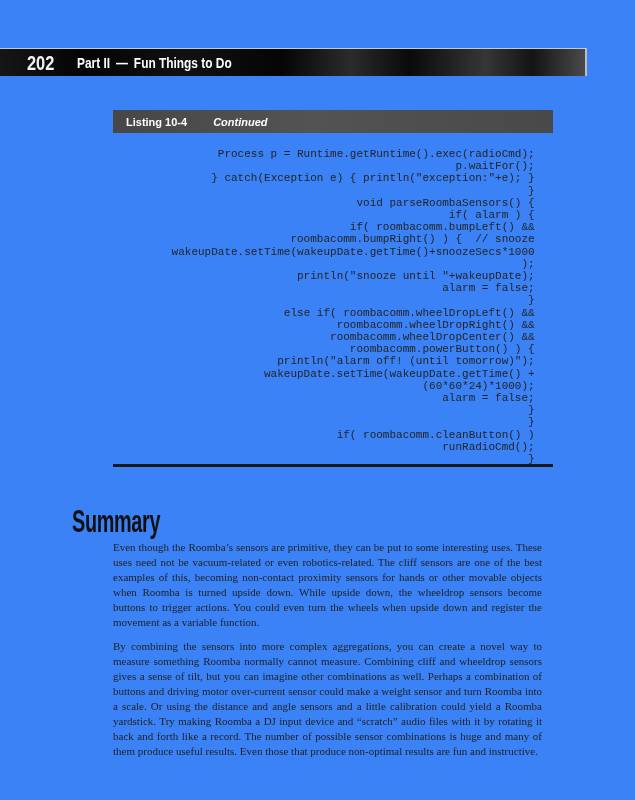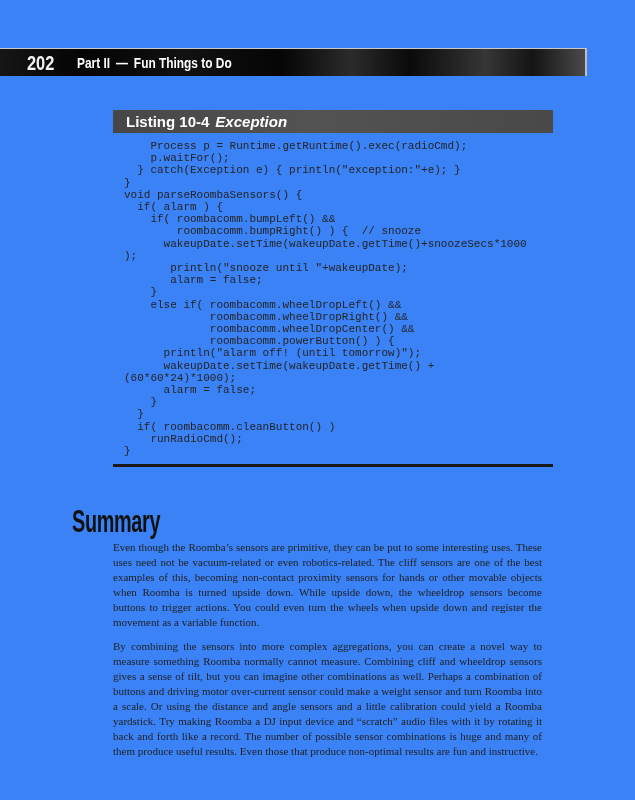--- a/index.html
+++ b/index.html
@@ -57,42 +57,44 @@
 
   
   .listing-header {
     position: absolute;
     left: 113px;
     top: 110px;
     width: 440px;
     height: 23px;
     background: linear-gradient(90deg, #474747, #535353 45%, #494949);
     color: #ffffff;
-    font-size: 15px;
+    font-size: 11px;
     font-weight: bold;
     display: flex;
     align-items: center;
     padding-left: 13px;
     box-sizing: border-box;
     white-space: nowrap;
+    gap: 20px;
   }
   .listing-header .continued {
     font-style: italic;
     margin-left: 6px;
   }
   .code-block {
     position: absolute;
     left: 124px;
     top: 140px;
-    margin: 0;
+    margin: 8px;
     font-family: "Liberation Mono", "DejaVu Sans Mono", monospace;
     font-size: 11px;
     line-height: 12.2px;
     color: #242424;
     white-space: pre;
+    text-align: right;
   }
 
   
   .section-rule {
     position: absolute;
     left: 113px;
     top: 464px;
     width: 440px;
     height: 3px;
     background: #1a1a1a;
@@ -132,21 +134,21 @@
 
 <div class="page">
 
   <div class="header-bar">
     <span class="page-number">202</span>
     <span class="running-title"><span>Part II</span><span class="dash">—</span><span>Fun Things to Do</span></span>
   </div>
 
   <div class="listing-header">
     <span>Listing 10-4</span>
-    <span class="continued">Exception</span>
+    <span class="continued">Continued</span>
   </div>
 
   <pre class="code-block">    Process p = Runtime.getRuntime().exec(radioCmd);
     p.waitFor();
   } catch(Exception e) { println("exception:"+e); }
 }
 void parseRoombaSensors() {
   if( alarm ) {
     if( roombacomm.bumpLeft() &amp;&amp;
         roombacomm.bumpRight() ) {  // snooze

